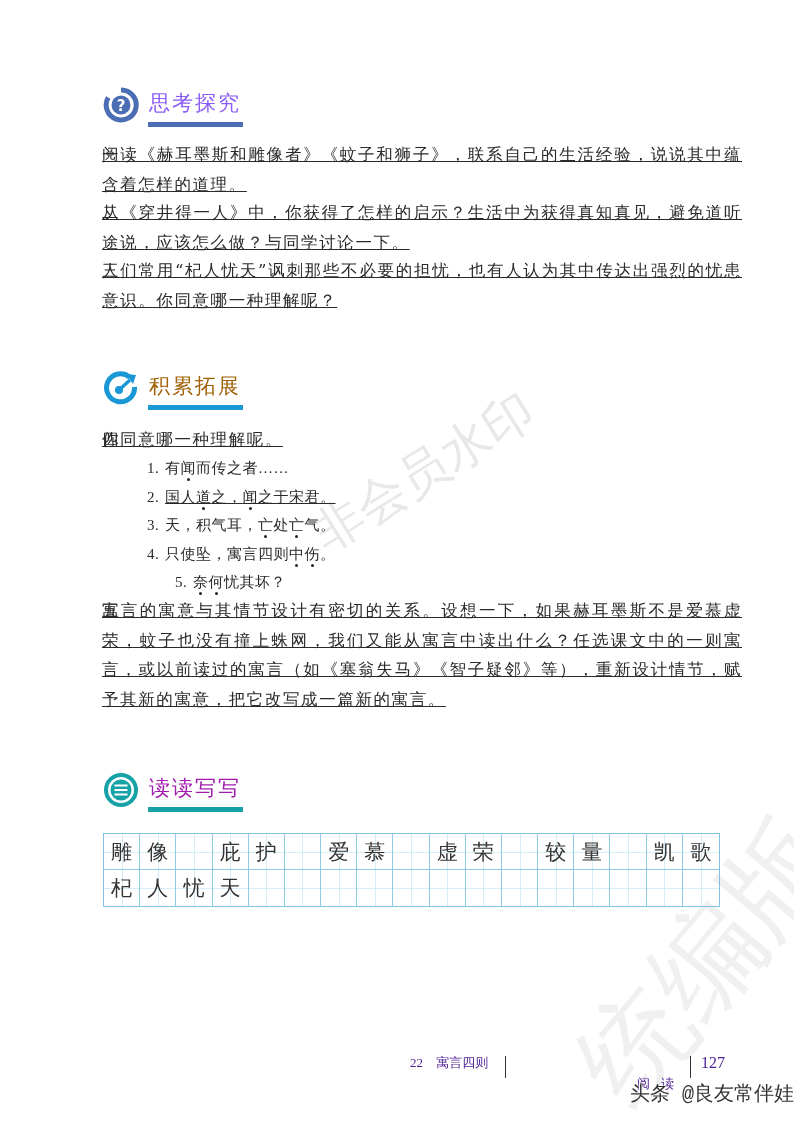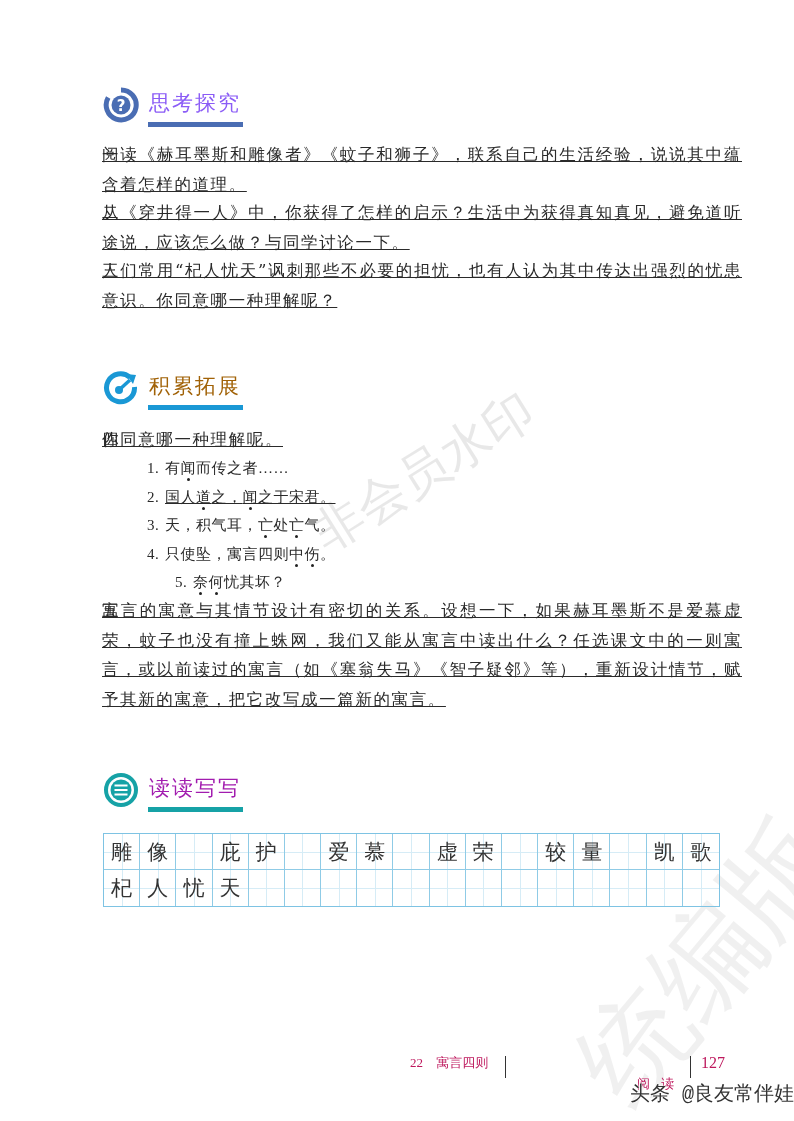--- a/index.html
+++ b/index.html
@@ -17,21 +17,21 @@
   .dot { position:relative; }
   .dot::after { content:""; position:absolute; left:50%; bottom:-5px; width:3px; height:3px; margin-left:-1.5px; background:#222; border-radius:50%; }
   .grid { position:absolute; left:103px; top:833px; width:617px; height:74px; border:1.5px solid #7ec3e3; box-sizing:border-box; display:grid; grid-template-columns:repeat(17,1fr); grid-template-rows:repeat(2,1fr); }
   .cell { position:relative; border-right:1px solid #8fcbe6; border-bottom:1px solid #8fcbe6; display:flex; align-items:center; justify-content:center; font-size:21px; color:#333; font-family:"DejaVu Serif", serif; }
   .cell::before { content:""; position:absolute; left:50%; top:0; bottom:0; border-left:1px solid #d6ecf6; }
   .cell::after { content:""; position:absolute; top:50%; left:0; right:0; border-top:1px solid #d6ecf6; }
   .cell span { position:relative; z-index:1; }
   .cell:nth-child(17n) { border-right:none; }
   .cell:nth-child(n+18) { border-bottom:none; }
   .wm { position:absolute; color:rgba(0,0,0,0.07); white-space:nowrap; font-family:"DejaVu Sans", sans-serif; pointer-events:none; }
-  .footer { position:absolute; top:1054px; font-size:13px; font-family:"Liberation Serif", serif; color:#be185d; }
+  .footer { position:absolute; top:1054px; font-size:13px; font-family:"Liberation Serif", serif; color:#4c1d95; }
   .vline { position:absolute; width:1px; background:#333; }
   .credit { position:absolute; left:630px; top:1080px; font-size:20px; color:#333; font-family:Liberation Mono, monospace; text-shadow:0 0 2px #fff, 0 0 2px #fff; }
 </style>
 </head>
 <body>
 
 <div class="wm" style="left:300px;top:510px;font-size:50px;transform:rotate(-32deg);transform-origin:left top;color:rgba(0,0,0,0.09);">非会员水印</div>
 <div class="wm" style="left:545px;top:1040px;font-size:110px;transform:rotate(-50deg);transform-origin:left top;color:rgba(0,0,0,0.06);">统编版</div>
 
 <div class="sec-head" style="top:87px;">

